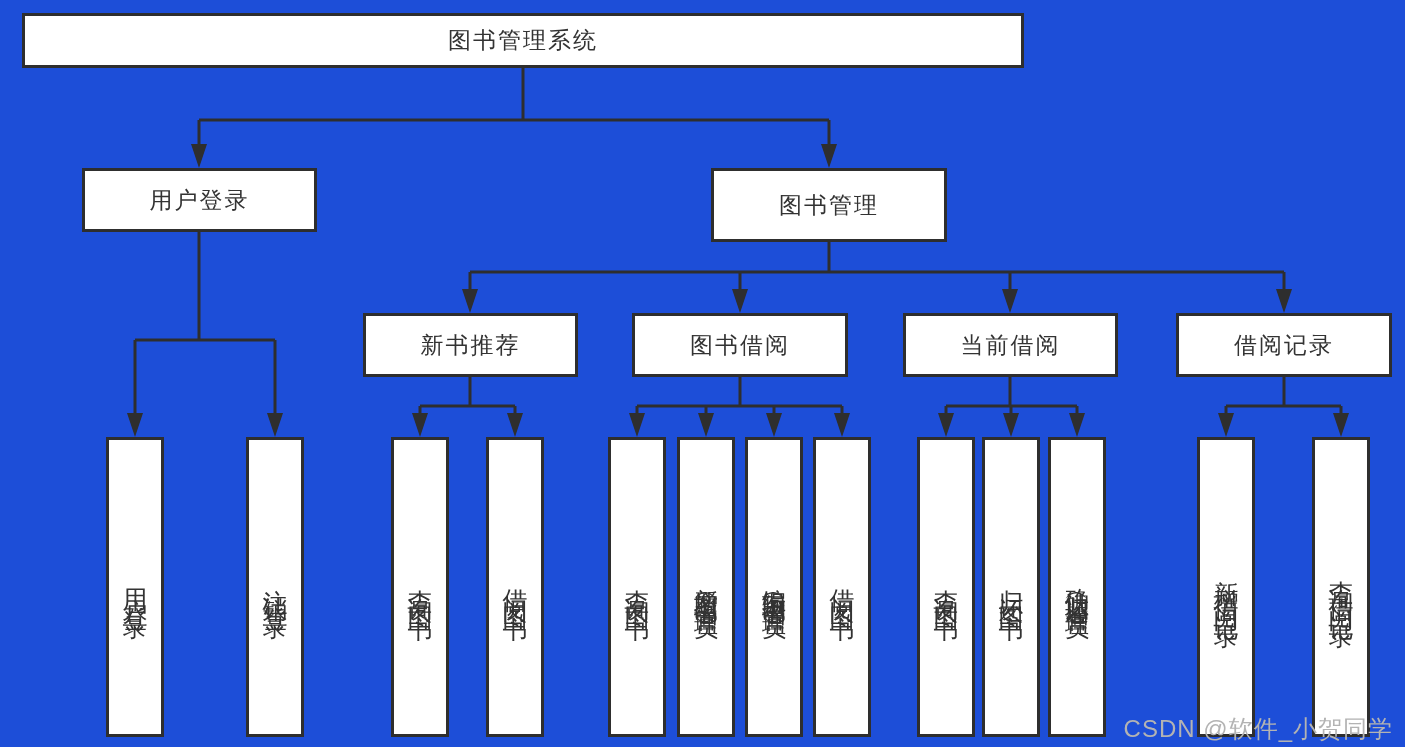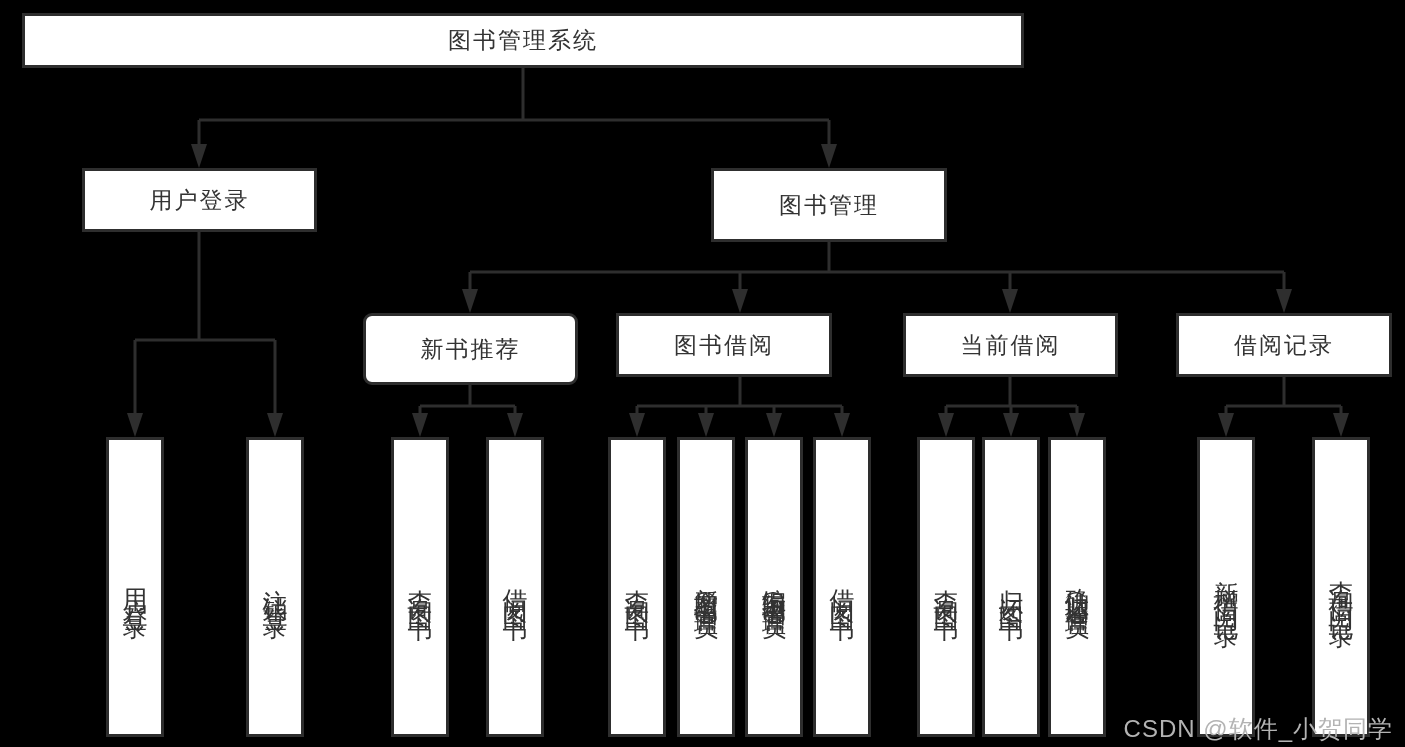--- a/index.html
+++ b/index.html
@@ -5,21 +5,21 @@
   html, body {
     margin: 0;
     padding: 0;
     background: #ffffff;
     font-family: "Liberation Sans", sans-serif;
   }
   #stage {
     position: relative;
     width: 1405px;
     height: 747px;
-    background: #000000;
+    background: #1d4ed8;
     overflow: hidden;
   }
   #wires {
     position: absolute;
     left: 0;
     top: 0;
     width: 1405px;
     height: 747px;
   }
   #wires path.line {
@@ -125,22 +125,22 @@
       <path class="head" d="M1226 437 L1218 413 L1234 413 Z"></path>
       <path class="head" d="M1341 437 L1333 413 L1349 413 Z"></path>
     </g>
   </svg>
 
   <div class="node h" style="left:22px; top:13px; width:1002px; height:55px;">图书管理系统</div>
 
   <div class="node h" style="left:82px; top:168px; width:235px; height:64px;">用户登录</div>
   <div class="node h" style="left:711px; top:168px; width:236px; height:74px;">图书管理</div>
 
-  <div class="node h" style="left:363px; top:313px; width:215px; height:72px;border-radius:9px;">新书推荐</div>
-  <div class="node h" style="left:616px; top:313px; width:216px; height:64px;">图书借阅</div>
+  <div class="node h" style="left:363px; top:313px; width:215px; height:64px;">新书推荐</div>
+  <div class="node h" style="left:632px; top:313px; width:216px; height:64px;">图书借阅</div>
   <div class="node h" style="left:903px; top:313px; width:215px; height:64px;">当前借阅</div>
   <div class="node h" style="left:1176px; top:313px; width:216px; height:64px;">借阅记录</div>
 
   <div class="node v" style="left:106px; top:437px; width:58px; height:300px;">用户登录</div>
   <div class="node v" style="left:246px; top:437px; width:58px; height:300px;">注销登录</div>
 
   <div class="node v" style="left:391px; top:437px; width:58px; height:300px;">查询图书</div>
   <div class="node v" style="left:486px; top:437px; width:58px; height:300px;">借阅图书</div>
 
   <div class="node v" style="left:608px; top:437px; width:58px; height:300px;">查询图书</div>

